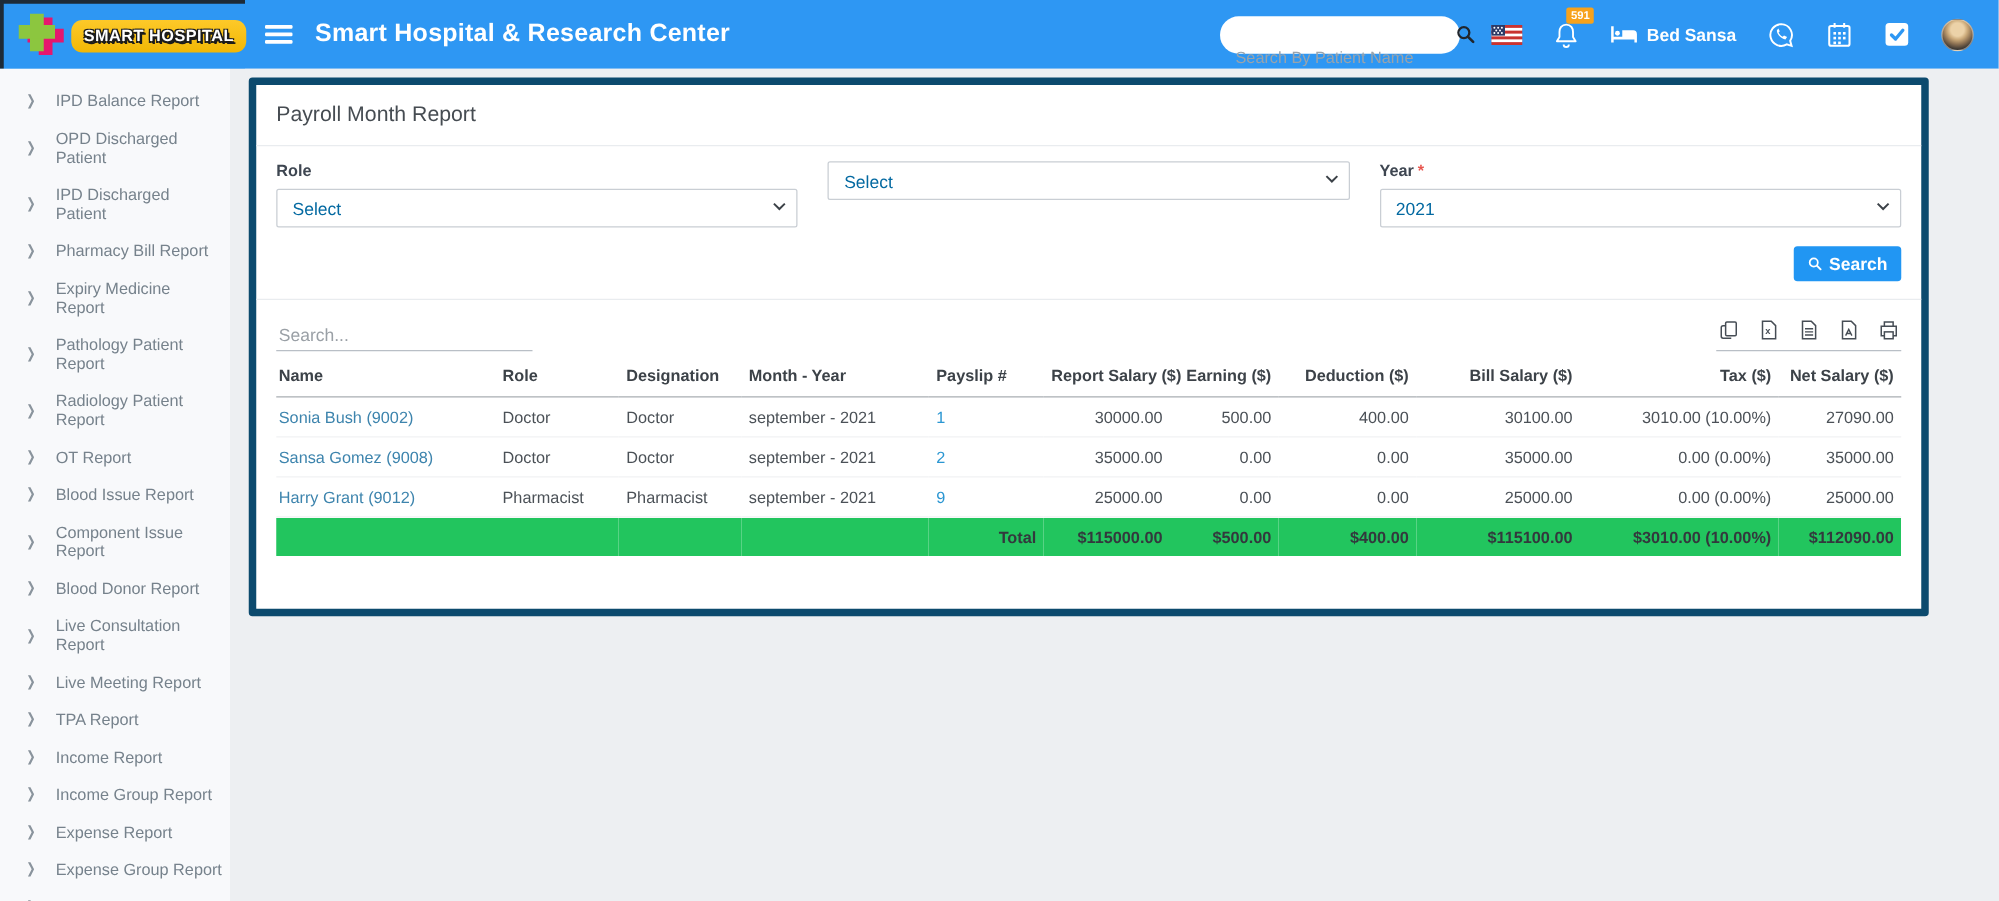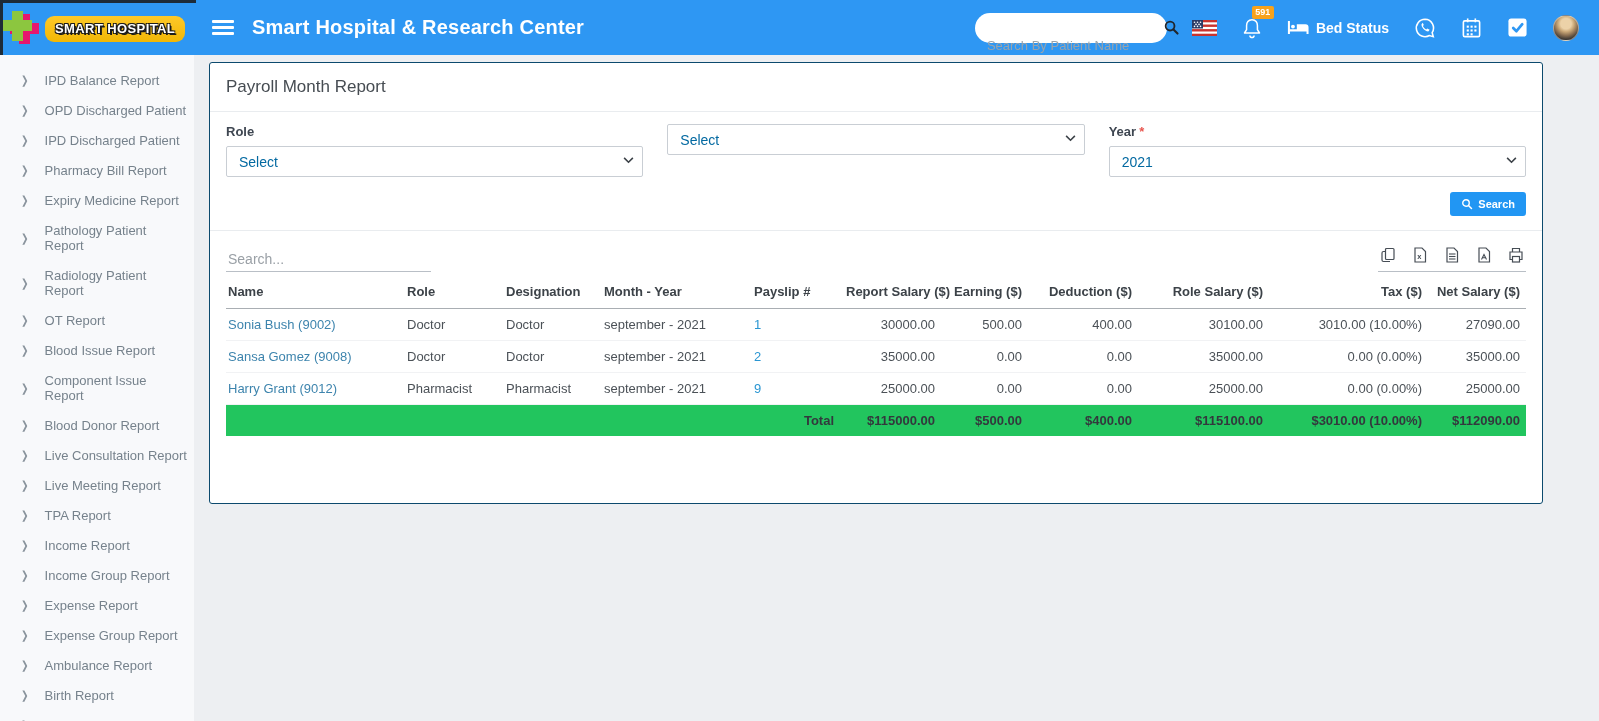--- a/index.html
+++ b/index.html
@@ -1,21 +1,21 @@
 <!DOCTYPE html>
 <html><head>
 <meta charset="utf-8">
 <style>
   * { margin:0; padding:0; box-sizing:border-box; }
   html,body { width:1599px; height:721px; overflow:hidden; background:#edeff2;
               font-family:"Liberation Sans", sans-serif; }
 
   
   .topbar { display:flex; height:55px; background:#2e97f3; color:#fff; }
-  .logo-box { width:196px; height:55px; display:flex; align-items:center; 
+  .logo-box { width:196px; height:55px; display:flex; align-items:center; padding-left:12px;
               border-top:3px solid #1d2b38; border-left:3px solid #1d2b38; background:#2e97f3; }
   .logo-plus { position:relative; width:36px; height:36px; flex:0 0 auto; }
   .logo-plus .p { position:absolute; }
   .plus-pink-v { left:16px; top:3px;  width:11px; height:30px; background:#e5176e; }
   .plus-pink-h { left:7px;  top:12px; width:29px; height:11px; background:#e5176e; }
   .plus-green-v{ left:9px;  top:0;    width:11px; height:30px; background:#8cc63f; }
   .plus-green-h{ left:0;    top:9px;  width:29px; height:11px; background:#8cc63f; }
   .logo-pill { margin-left:6px; background:linear-gradient(#fdc929,#f2b705); border-radius:9px;
                padding:5px 10px 6px; font-size:13px; font-weight:800; letter-spacing:.4px; color:#fff;
                white-space:nowrap;
@@ -41,35 +41,35 @@
 
   
   .layout { display:flex; height:666px; }
   .sidebar { width:196px; background:#f8f9fb; padding-top:10px; overflow:hidden; }
   .sb-item { list-style:none; display:flex; align-items:center; padding:7.5px 6px 7.5px 21px;
              font-size:13px; color:#76828c; cursor:pointer; }
   .sb-item .sb-chevron { font-size:9px; color:#8a949d; margin-right:16px; transform:scaleY(1.25); }
   .main { flex:1; padding:7px 56px 0 15px; background:#edeff2; }
 
   
-  .card { background:#fff; border:1px solid #0c4a6e; border-radius:3px; padding-bottom:67px; }
+  .card { background:#fff; border:6px solid #0c4a6e; border-radius:3px; padding-bottom:42px; }
   .card-header { padding:14px 16px; border-bottom:1px solid #e9ecef; }
   .card-title { font-size:17px; color:#464c52; font-weight:400; }
   .filters { padding:12px 16px 0; border-bottom:1px solid #e9ecef; }
   .filter-grid { display:grid; grid-template-columns:repeat(3,1fr); gap:24px; }
   .f-label { font-size:13px; font-weight:700; color:#3e4651; margin-bottom:7px; display:block; }
   .req { color:#e8554e; margin-left:3px; }
   .sel-wrap { position:relative; }
   .sel-wrap select { width:100%; height:31px; border:1px solid #c9ced4; border-radius:2px;
                      font-size:14px; color:#0369a1; padding:0 26px 0 12px; background:#fff;
                      appearance:none; -webkit-appearance:none; font-family:inherit; outline:none; }
   .sel-wrap svg { position:absolute; right:9px; top:11px; pointer-events:none; }
   .btn-row { display:flex; justify-content:flex-end; margin:15px 0 14px; }
   .btn-search { display:inline-flex; align-items:center; gap:5px; background:#2196f3; color:#fff;
-                border:none; border-radius:3px; padding:6px 11px; font-size:11px; font-weight:600;
+                border:none; border-radius:3px; padding:6px 11px; font-size:14px; font-weight:600;
                 cursor:pointer; font-family:inherit; }
 
   
   .table-zone { padding:0 16px; }
   .toolbar { display:flex; justify-content:space-between; align-items:flex-end; margin:16px 0 2px; }
   .tbl-search { width:205px; border:none; border-bottom:1px solid #b9bfc6; font-size:14px;
                 color:#8b5cf6; padding:4px 2px; outline:none; font-family:inherit; background:transparent; }
   .tbl-search::placeholder { color:#9aa0a6; }
   .export-icons { display:flex; gap:16px; align-items:center; border-bottom:1px solid #b9bfc6;
                   padding:0 2px 8px; }
@@ -144,21 +144,21 @@
           <path d="M9.5 22 a2.5 2.5 0 0 0 5 0" fill="none" stroke="#fff" stroke-width="1.8"></path>
         </svg>
         <span class="badge">591</span>
       </span>
 
       <span class="bed-status">
         <svg width="22" height="15" viewBox="0 0 24 16">
           <path d="M1 15 V1 h2.2 v9 h7.5 V4.5 h9.5 A3.3 3.3 0 0 1 23.5 7.8 V15 h-2.2 v-2.6 H3.2 V15 z" fill="#fff"></path>
           <circle cx="6.5" cy="7" r="2.1" fill="#fff"></circle>
         </svg>
-        <span>Bed Status</span>
+        <span>Bed Sansa</span>
       </span>
 
       <span class="icon-btn">
         <svg width="22" height="22" viewBox="0 0 24 24">
           <path d="M12 2.5 a9.5 9.5 0 1 0 4.8 17.7 L21 21.5 l-1.2-4.4 A9.5 9.5 0 0 0 12 2.5 z" fill="none" stroke="#fff" stroke-width="1.7"></path>
           <path d="M8.2 7.8 c-.4 2.9 3.2 7.4 7.4 8.1 l1.5-2.1 -2.7-1.3 -1.1 1 c-1.7-.8-2.9-2-3.6-3.7 l1-1.1 -1.2-2.4 z" fill="#fff"></path>
         </svg>
       </span>
 
       <span class="icon-btn">
@@ -380,21 +380,21 @@
           <thead>
               <tr>
                 <th>Name</th>
                 <th>Role</th>
                 <th>Designation</th>
                 <th>Month - Year</th>
                 <th>Payslip #</th>
                 <th class="r">Report Salary ($)</th>
                 <th class="r">Earning ($)</th>
                 <th class="r">Deduction ($)</th>
-                <th class="r">Role Salary ($)</th>
+                <th class="r">Bill Salary ($)</th>
                 <th class="r">Tax ($)</th>
                 <th class="r">Net Salary ($)</th>
               </tr>
             </thead>
           <tbody>
               <tr>
                 <td><a class="name-link">Sonia Bush (9002)</a></td>
                 <td>Doctor</td>
                 <td>Doctor</td>
                 <td>september - 2021</td>

